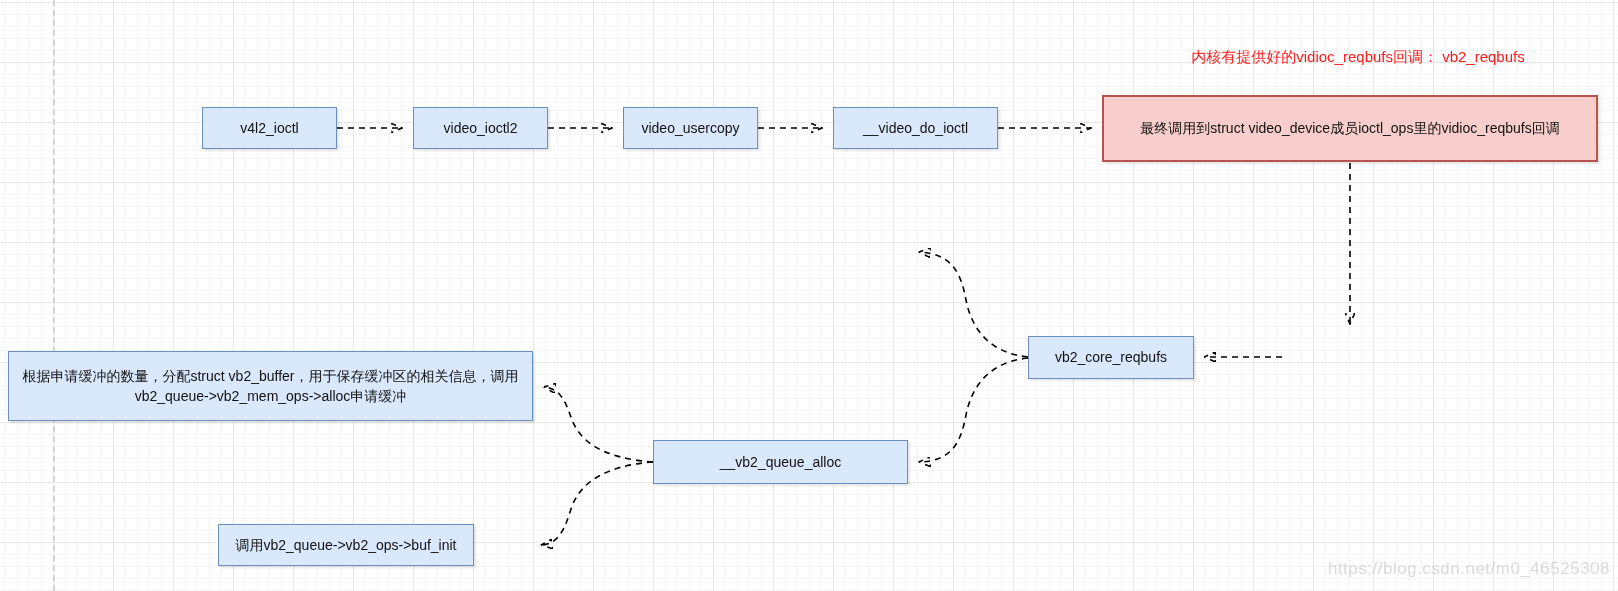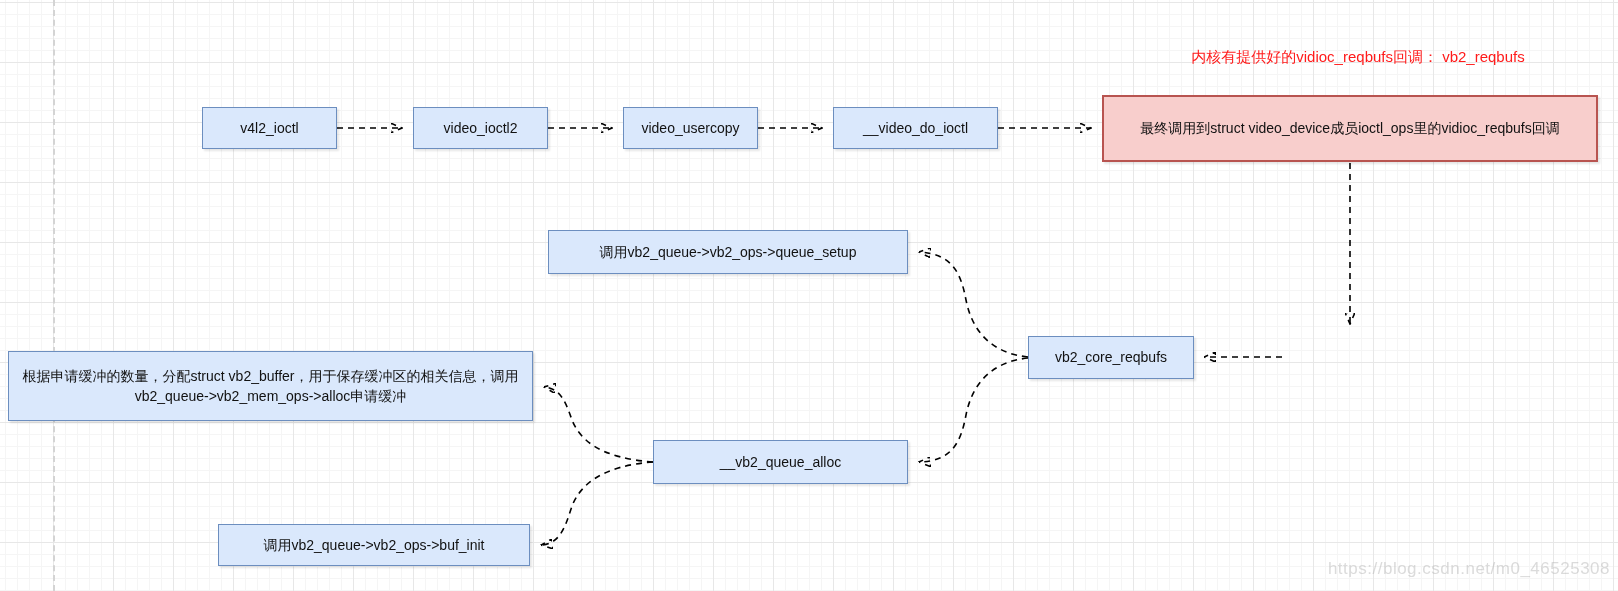--- a/index.html
+++ b/index.html
@@ -49,21 +49,21 @@
   #n-v4l2-ioctl      {left:202px;top:107px;width:135px;height:42px;}
   #n-video-ioctl2    {left:413px;top:107px;width:135px;height:42px;}
   #n-video-usercopy  {left:623px;top:107px;width:135px;height:42px;}
   #n-video-do-ioctl  {left:833px;top:107px;width:165px;height:42px;}
   #n-ioctl-ops-cb    {left:1102px;top:95px;width:496px;height:67px;}
   #n-queue-setup     {left:548px;top:230px;width:360px;height:44px;}
   #n-vb2-core-reqbufs{left:1028px;top:336px;width:166px;height:43px;}
   #n-vb2-reqbufs     {left:1282px;top:335px;width:136px;height:44px;}
   #n-alloc-desc      {left:8px;top:351px;width:525px;height:70px;}
   #n-vb2-queue-alloc {left:653px;top:440px;width:255px;height:44px;}
-  #n-buf-init        {left:218px;top:524px;width:312px;height:42px;text-align:right;}
+  #n-buf-init        {left:218px;top:524px;width:256px;height:42px;text-align:right;}
 </style>
 </head>
 <body>
 
 <div id="canvas">
 
   <div class="page-divider"></div>
 
   <svg class="arrows" viewBox="0 0 1618 591">
     <defs>
@@ -83,20 +83,19 @@
     <path d="M 653 462 C 600 466 580 486 572 506 C 565 528 560 543 542 545" marker-end="url(#arr)"></path>
   </svg>
 
   <div class="annotation">内核有提供好的vidioc_reqbufs回调： vb2_reqbufs</div>
 
   <div class="node blue" id="n-v4l2-ioctl">v4l2_ioctl</div>
   <div class="node blue" id="n-video-ioctl2">video_ioctl2</div>
   <div class="node blue" id="n-video-do-ioctl">__video_do_ioctl</div>
   <div class="node blue" id="n-video-usercopy">video_usercopy</div>
   <div class="node red" id="n-ioctl-ops-cb">最终调用到struct video_device成员ioctl_ops里的vidioc_reqbufs回调</div>
-  <div class="node blue" id="n-queue-setup">调用vb2_queue-&gt;vb2_ops-&gt;queue_setup</div>
   <div class="node blue" id="n-vb2-core-reqbufs">vb2_core_reqbufs</div>
   <div class="node blue" id="n-alloc-desc">根据申请缓冲的数量，分配struct vb2_buffer，用于保存缓冲区的相关信息，调用vb2_queue-&gt;vb2_mem_ops-&gt;alloc申请缓冲</div>
   <div class="node blue" id="n-vb2-queue-alloc">__vb2_queue_alloc</div>
   <div class="node blue" id="n-buf-init">调用vb2_queue-&gt;vb2_ops-&gt;buf_init</div>
 
   <div class="watermark">https://blog.csdn.net/m0_46525308</div>
 </div>
 
 </body></html>

